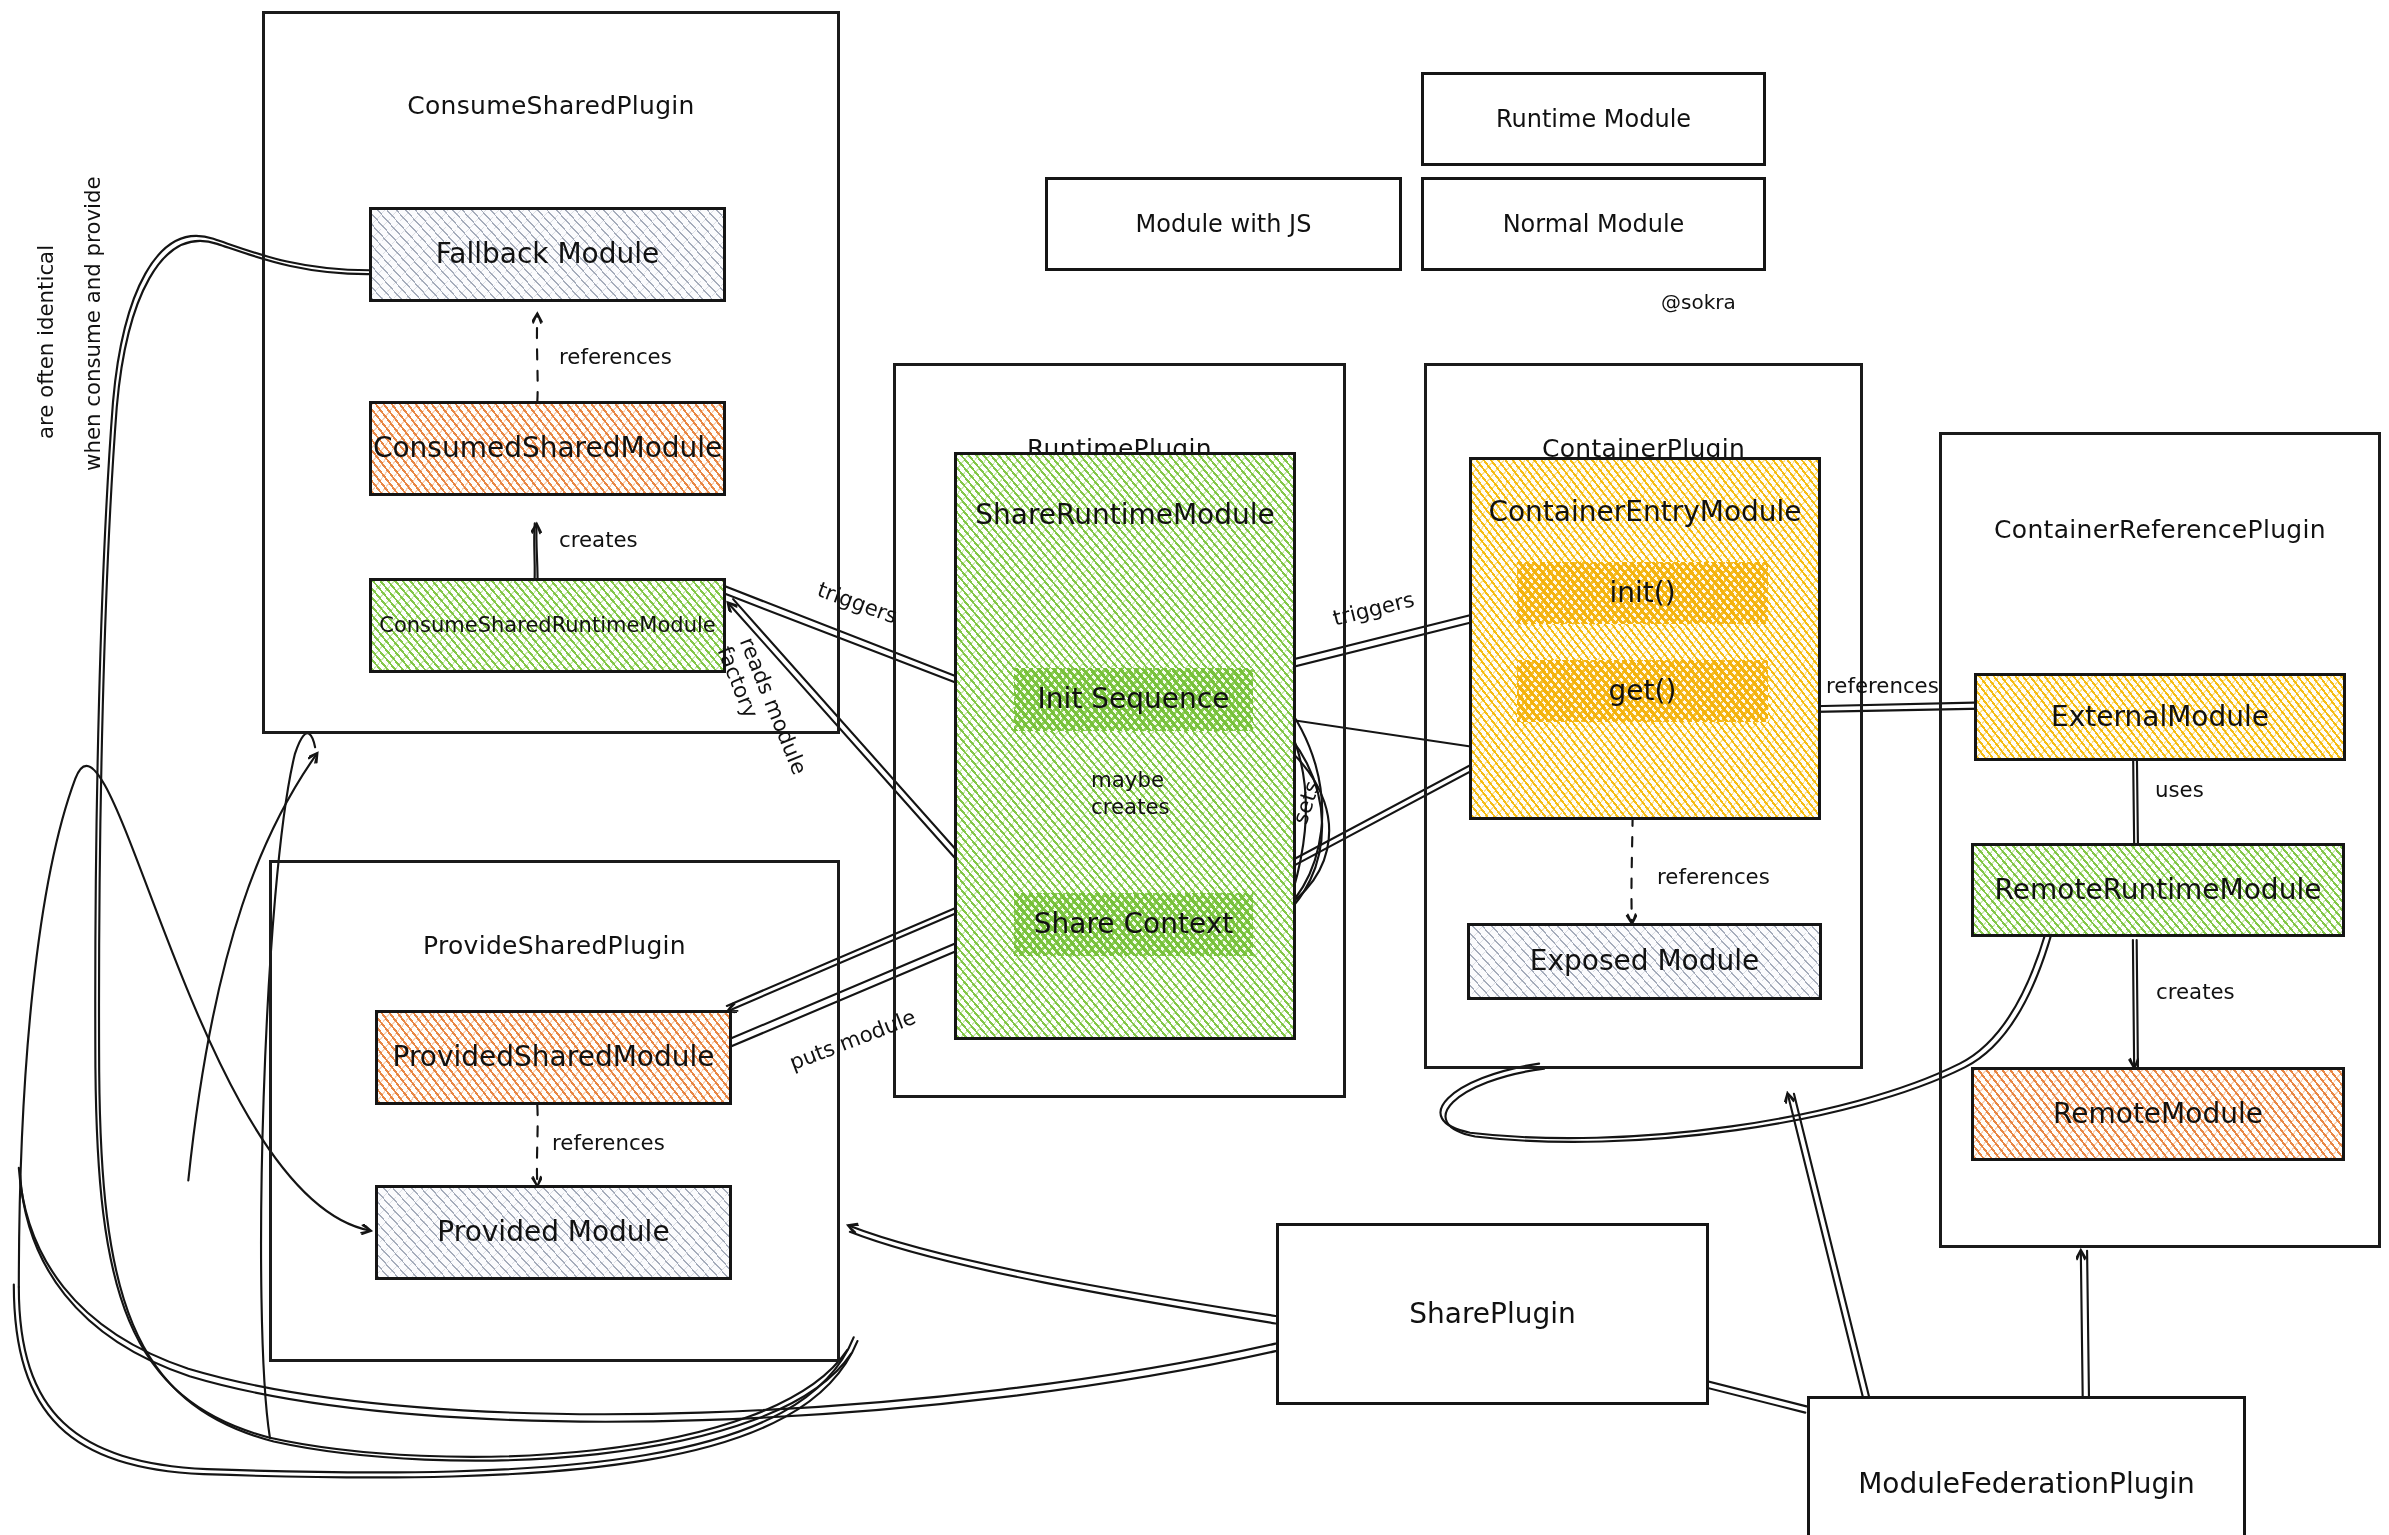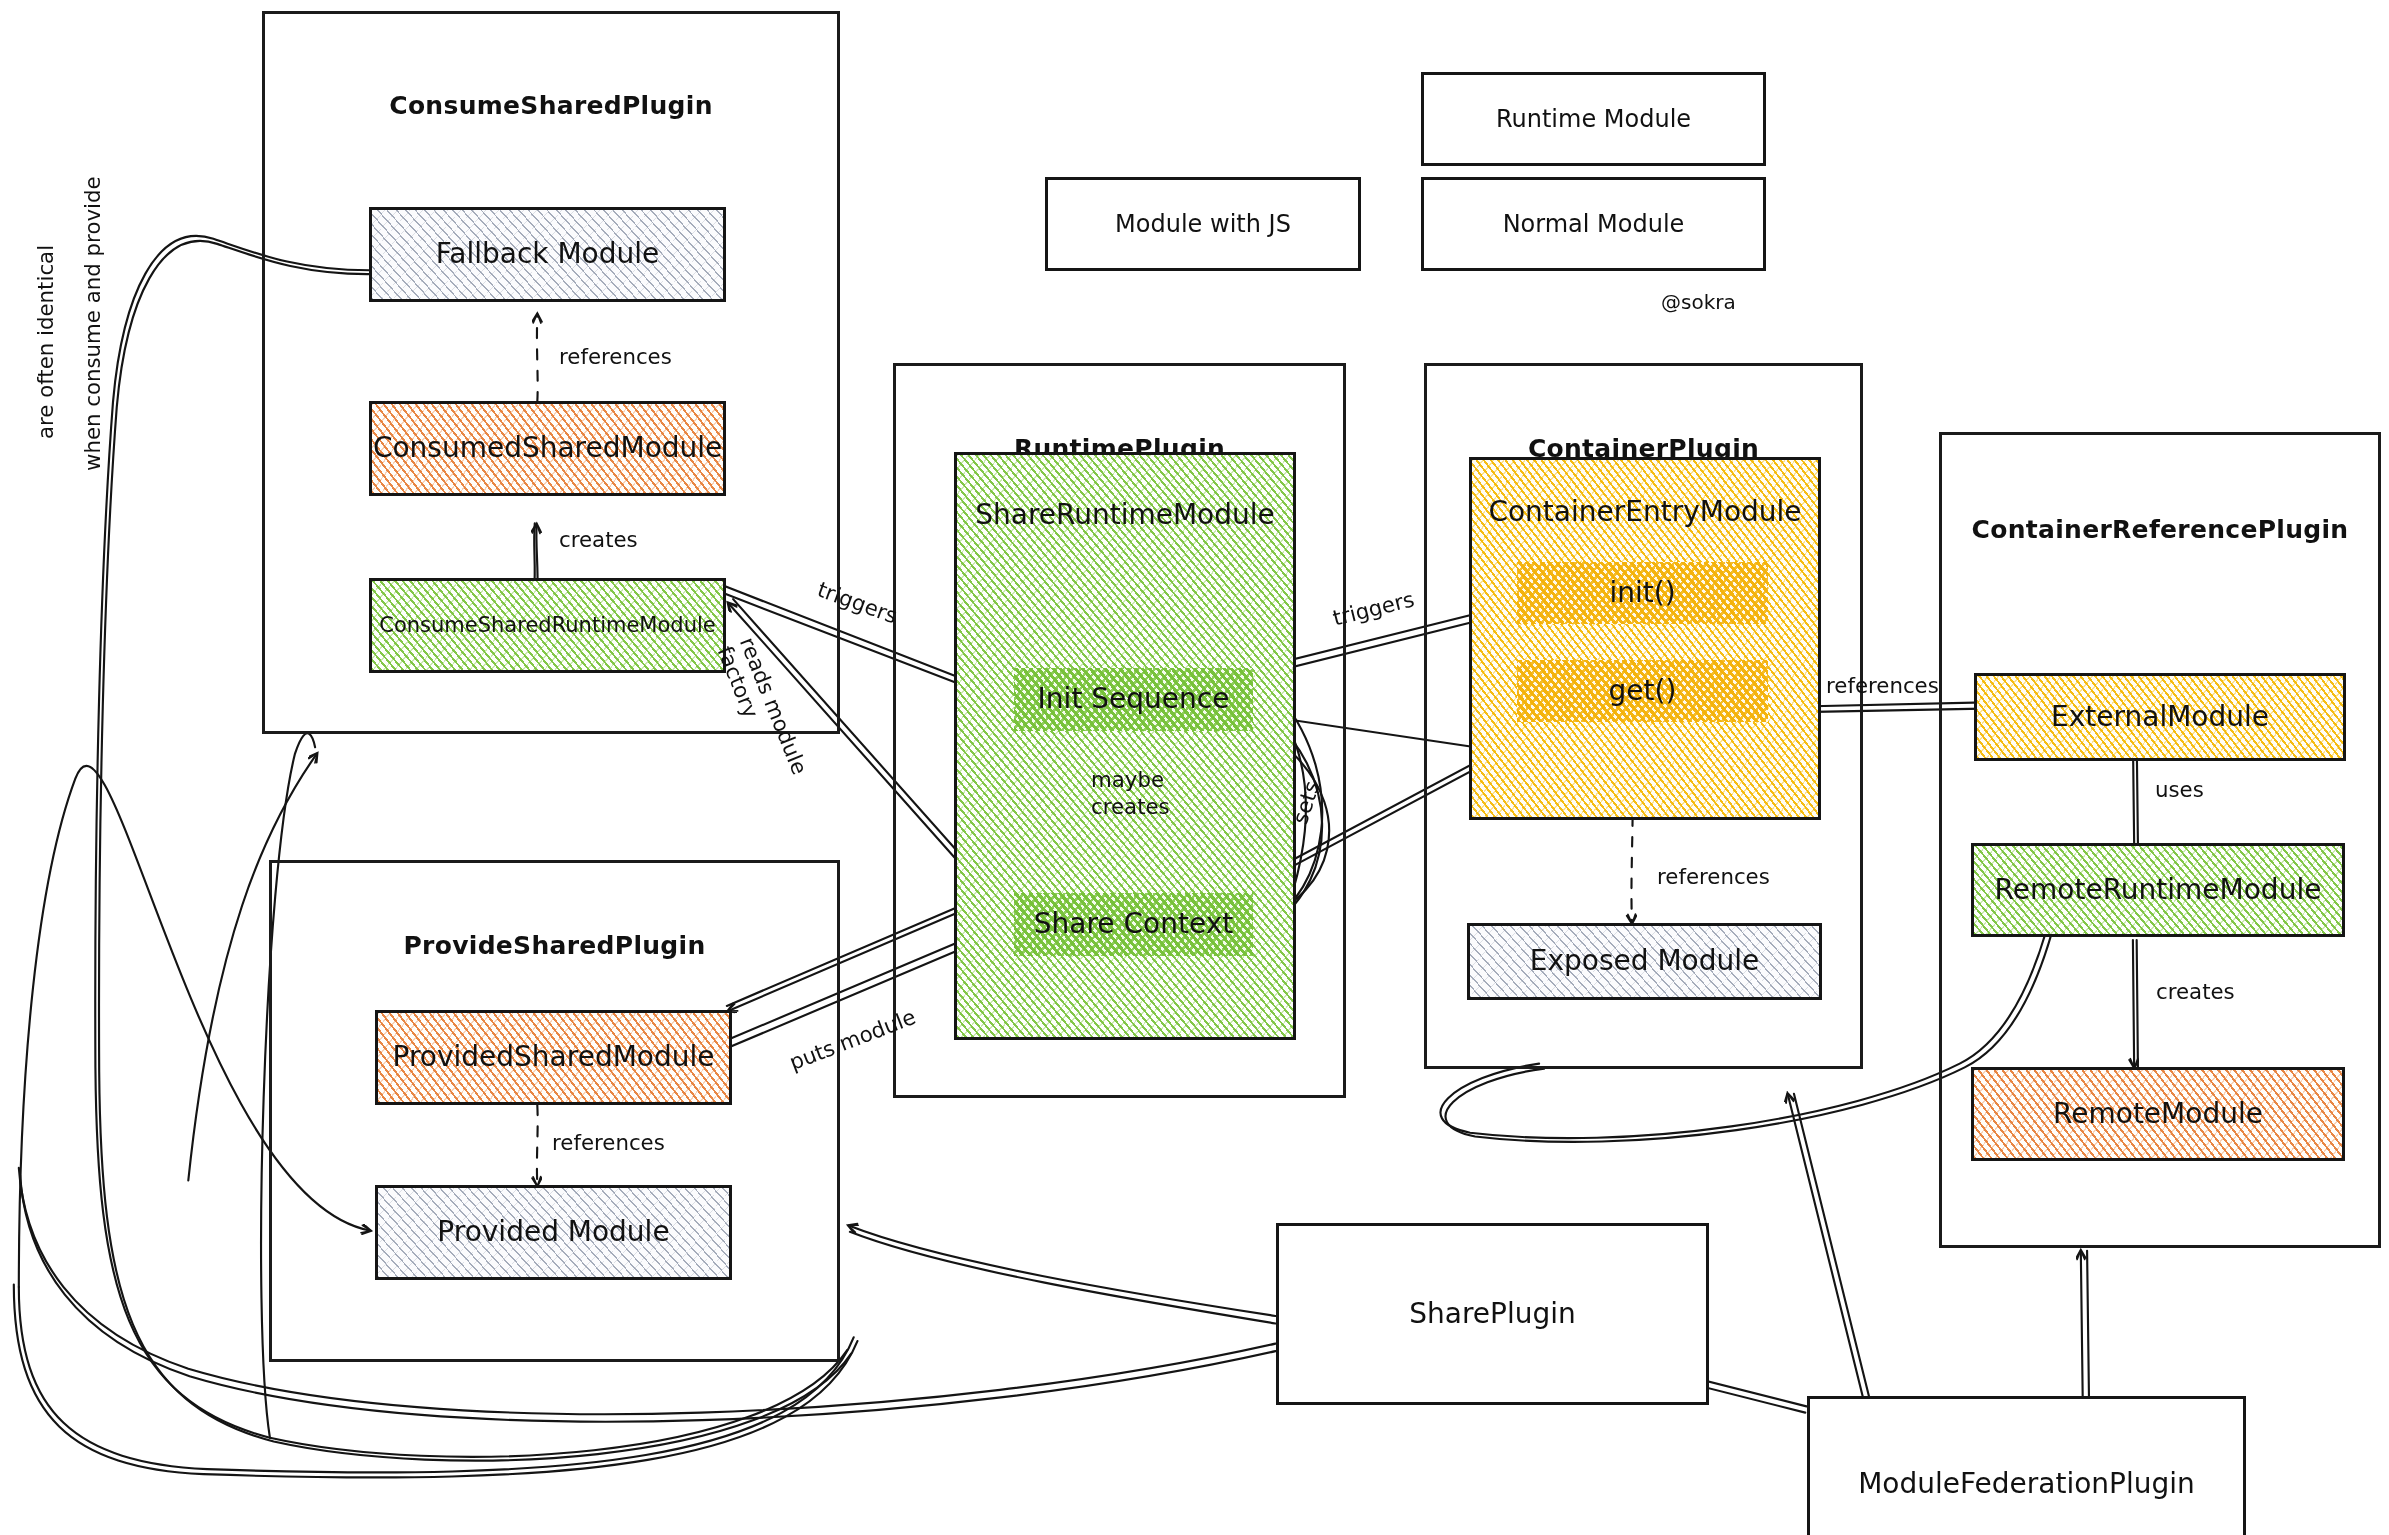--- a/index.html
+++ b/index.html
@@ -1,21 +1,21 @@
 <!DOCTYPE html>
 <html style="font-size:10px"><head>
 <meta charset="utf-8">
 <title>Module Federation Architecture</title>
 <style>
   html,body{margin:0;padding:0;background:#fff;}
   body{font-family:"DejaVu Sans",sans-serif;}
   #stage{position:relative;width:2389px;height:1536px;background:#fff;overflow:hidden;}
   #wires{position:absolute;left:0;top:0;width:2389px;height:1536px;pointer-events:none;}
 
-  .panel{position:absolute;box-sizing:border-box;border:3.1px solid #1b1b1b;background:transparent;font-weight:bold;}
+  .panel{position:absolute;box-sizing:border-box;border:3.1px solid #1b1b1b;background:transparent;}
   .panel-title{position:absolute;left:0;right:0;text-align:center;font-size:25px;color:#111;
     font-family:"DejaVu Sans",sans-serif;letter-spacing:0.3px;white-space:nowrap;}
 
   .node{position:absolute;box-sizing:border-box;border:3.8px solid #151515;display:flex;
     align-items:center;justify-content:center;text-align:center;color:#111;font-size:28px;
     font-family:"DejaVu Sans",sans-serif;line-height:1.15;padding:0 8.8px;}
   .node span{position:relative;z-index:3;}
   .node::before{content:"";position:absolute;inset:0;z-index:1;}
 
   
@@ -226,21 +226,21 @@
   <div class="node fill-none" style="left:1276px;top:1223px;width:433px;height:182px;">
     <span>SharePlugin</span>
   </div>
   <div class="node fill-none" style="left:1807px;top:1396px;width:439px;height:176px;">
     <span>ModuleFederationPlugin</span>
   </div>
 
   <div class="legend-box fill-green" style="left:1421px;top:72px;width:345px;height:94px;">
     <span>Runtime Module</span>
   </div>
-  <div class="legend-box fill-yellow" style="left:1045px;top:177px;width:316px;height:94px;">
+  <div class="legend-box fill-yellow" style="left:1045px;top:177px;width:357px;height:94px;">
     <span>Module with JS</span>
   </div>
   <div class="legend-box fill-gray" style="left:1421px;top:177px;width:345px;height:94px;text-align:right;">
     <span>Normal Module</span>
   </div>
   <div class="sig" style="left:1661px;top:290px;">@sokra</div>
 
   <div class="elabel" style="left:559px;top:344px;">references</div>
   <div class="elabel" style="left:559px;top:527px;">creates</div>
   <div class="elabel" style="left:552px;top:1130px;">references</div>

